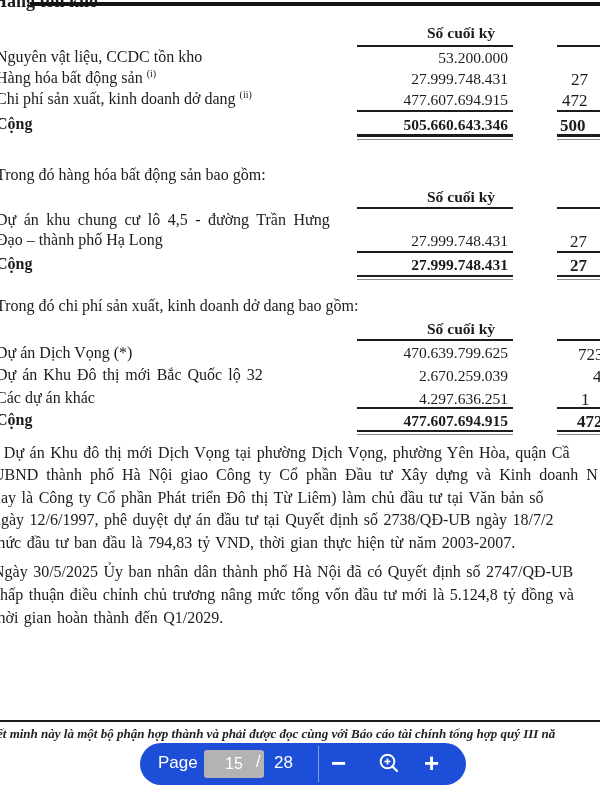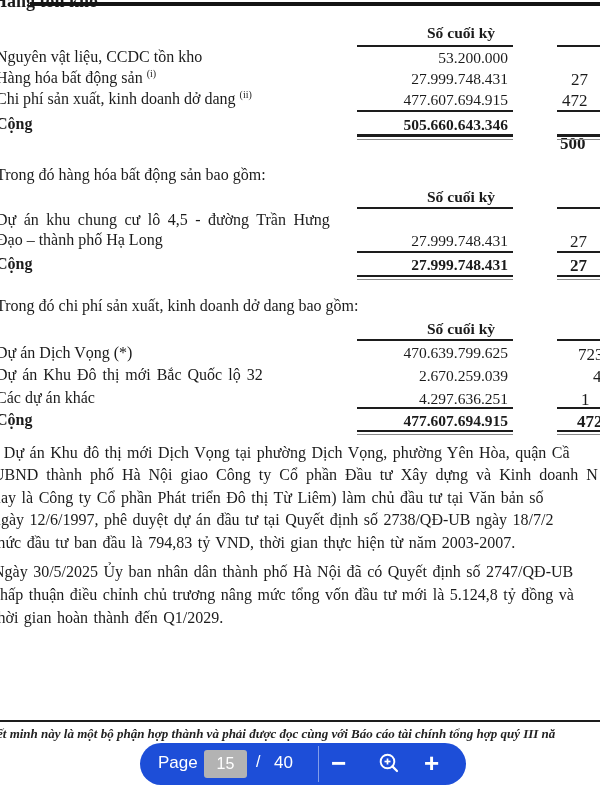--- a/index.html
+++ b/index.html
@@ -24,21 +24,21 @@
   .wide{word-spacing:4px;}
   .wide2{word-spacing:3.5px;}
   .toprule{position:absolute;left:30px;top:2px;width:580px;height:4px;background:#141414;}
   .footrule{position:absolute;left:0;top:720px;width:600px;height:2px;background:#1d1d1d;}
   .footnote{position:absolute;left:-3px;top:726px;font-size:13px;font-style:italic;font-weight:bold;
             white-space:nowrap;color:#222;}
   
   .pill{position:absolute;left:140px;top:743px;width:326px;height:42px;border-radius:21px;
         background:#9d9d9d;font-family:"Liberation Sans",sans-serif;color:#ffffff;z-index:5;}
   .pill .page-label{position:absolute;left:18px;top:10px;font-size:17px;}
-  .pill .page-box{position:absolute;left:64px;top:7px;width:43px;height:28px;background:#b3b3b3;
+  .pill .page-box{position:absolute;left:64px;top:7px;width:60px;height:28px;background:#b3b3b3;
         border-radius:3px;text-align:center;line-height:28px;font-size:16px;color:#fff;}
   .pill .slash{position:absolute;left:116px;top:10px;font-size:16px;}
   .pill .total{position:absolute;left:134px;top:10px;font-size:17px;}
   .pill .divider{position:absolute;left:178px;top:3px;width:1px;height:36px;background:rgba(255,255,255,0.45);}
   .pill .minus{position:absolute;left:191px;top:5px;font-size:26px;font-weight:bold;cursor:default;}
   .pill .plus{position:absolute;left:284px;top:5px;font-size:26px;font-weight:bold;cursor:default;}
   .mag{position:absolute;left:238px;top:9px;width:23px;height:23px;}
 </style>
 </head>
 <body>
@@ -68,21 +68,21 @@
     <div class="num1" style="top:91px;">477.607.694.915</div>
     <div class="num2" style="top:91px;left:562px;">472</div>
   </div>
 
   <div class="ul ul-c1" style="top:110px;"></div>
   <div class="ul ul-c2" style="top:110px;"></div>
 
   <div>
     <div class="lbl bold" style="top:115px;">Cộng</div>
     <div class="num1 bold" style="top:116px;">505.660.643.346</div>
-    <div class="num2 bold" style="top:134px;left:560px;">500</div>
+    <div class="num2 bold" style="top:116px;left:560px;">500</div>
   </div>
   <div class="ul ul-c1 ul-thick" style="top:134px;"></div>
   <div class="ul ul-c2 ul-thick" style="top:134px;"></div>
   <div class="ul ul-c1 ul-faint" style="top:139px;"></div>
   <div class="ul ul-c2 ul-faint" style="top:139px;"></div>
 
   <div class="sec-head" style="top:166px;">Trong đó hàng hóa bất động sản bao gồm:</div>
   <div class="colhead" style="top:188px;">Số cuối kỳ</div>
   <div class="ul ul-c1" style="top:207px;"></div>
   <div class="ul ul-c2" style="top:207px;"></div>
@@ -154,21 +154,21 @@
   <div class="p-line" style="top:609px;">thời gian hoàn thành đến Q1/2029.</div>
 
   <div class="footrule"></div>
   <div class="footnote">ết minh này là một bộ phận hợp thành và phải được đọc cùng với Báo cáo tài chính tổng hợp quý III nă</div>
 </div>
 
 <div class="pill" style="background: #1d4ed8; color: rgb(255, 255, 255);">
   <span class="page-label">Page</span>
   <span class="page-box" style="background: rgb(179, 179, 179);">15</span>
   <span class="slash">/</span>
-  <span class="total">40</span>
+  <span class="total">28</span>
   <span class="divider"></span>
   <span class="minus">−</span>
   <span class="mag">
     <svg width="23" height="23" viewBox="0 0 23 23">
       <circle cx="9.5" cy="9.5" r="6.8" fill="none" stroke="#ffffff" stroke-width="1.9"></circle>
       <line x1="14.4" y1="14.4" x2="19" y2="19" stroke="#ffffff" stroke-width="2.2" stroke-linecap="round"></line>
       <line x1="6.5" y1="9.5" x2="12.5" y2="9.5" stroke="#ffffff" stroke-width="1.7"></line>
       <line x1="9.5" y1="6.5" x2="9.5" y2="12.5" stroke="#ffffff" stroke-width="1.7"></line>
     </svg>
   </span>

